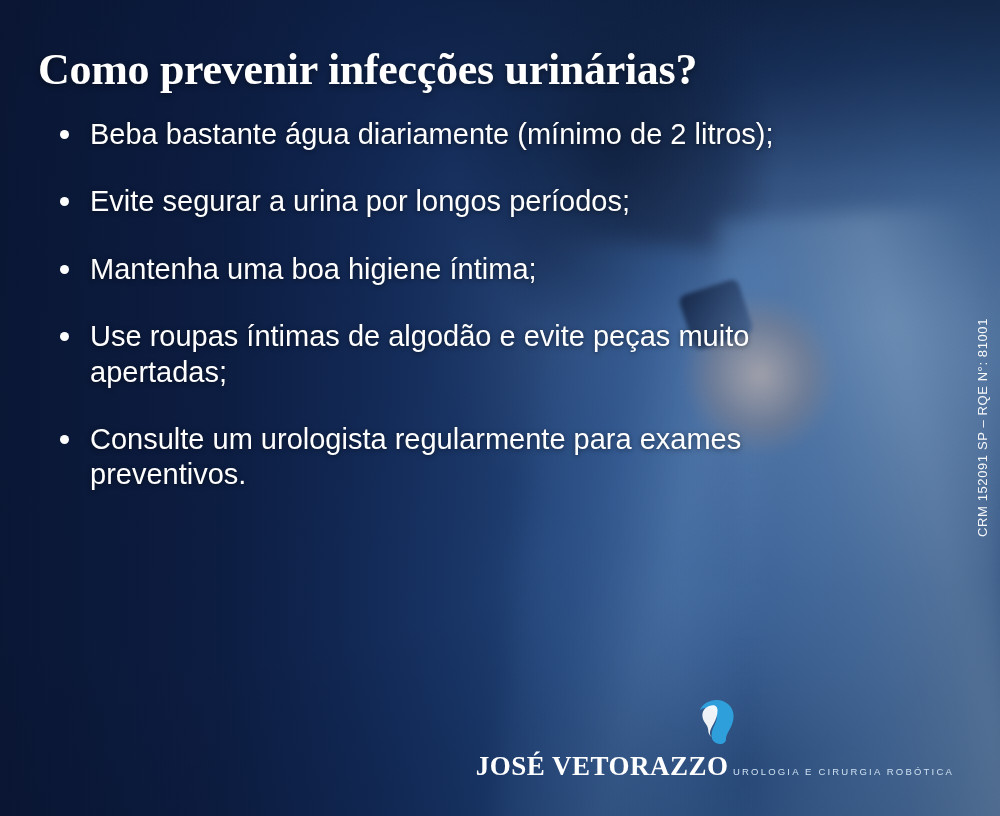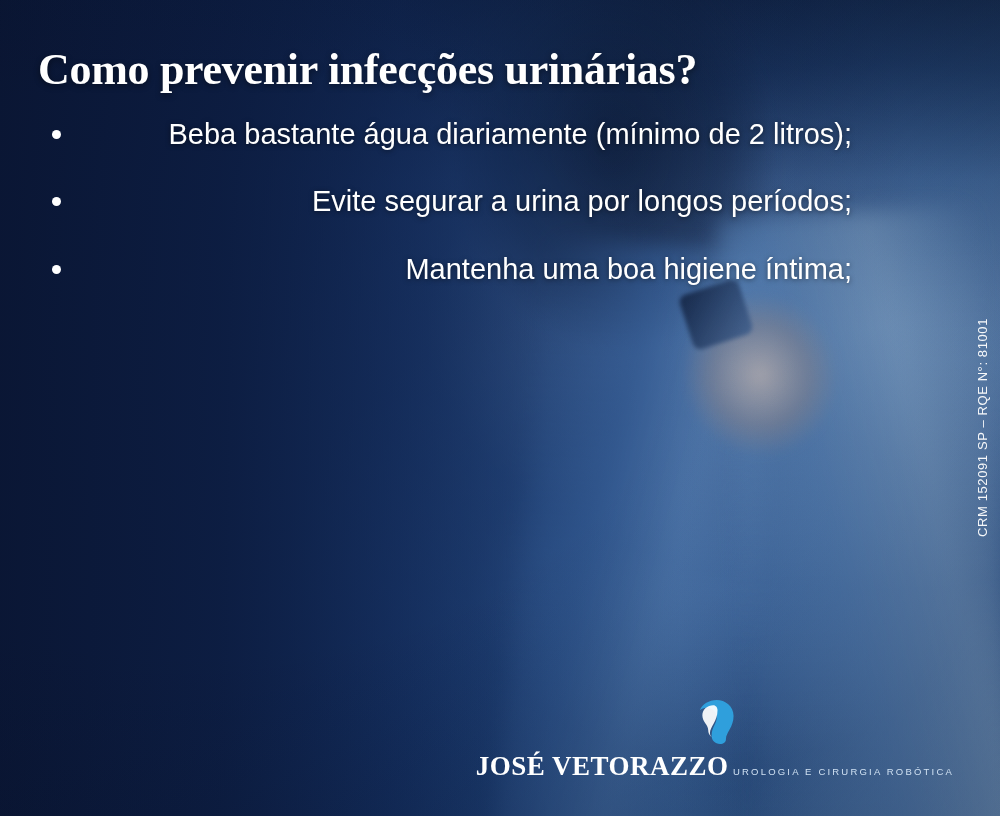--- a/index.html
+++ b/index.html
@@ -119,24 +119,23 @@
     font-family: "Liberation Serif", serif;
     font-weight: bold;
     font-size: 44px;
     letter-spacing: -0.3px;
     margin: 0 0 22px 0;
     text-shadow: 0 2px 6px rgba(0,0,0,0.45);
   }
 
   .tips {
     list-style: none;
-    margin: 4px;
+    margin: 12px;
     padding: 0;
     max-width: 810px;
-    text-align: right;
   }
   .tip {
     position: relative;
     color: #ffffff;
     font-size: 29px;
     line-height: 1.22;
     padding-left: 40px;
     margin-bottom: 32px;
     text-shadow: 0 1px 5px rgba(0,0,0,0.5);
   }
@@ -220,20 +219,28 @@
         <span>Beba bastante água diariamente (mínimo de 2 litros);</span>
       </li>
       <li class="tip">
         <span class="bullet"></span>
         <span>Evite segurar a urina por longos períodos;</span>
       </li>
       <li class="tip">
         <span class="bullet"></span>
         <span>Mantenha uma boa higiene íntima;</span>
       </li>
+      <li class="tip">
+        <span class="bullet"></span>
+        <span>Use roupas íntimas de algodão e evite peças muito apertadas;</span>
+      </li>
+      <li class="tip">
+        <span class="bullet"></span>
+        <span>Consulte um urologista regularmente para exames preventivos.</span>
+      </li>
     </ul>
 
   </div>
 
   <div class="credential">CRM 152091 SP – RQE N°: 81001</div>
 
   <div class="logo">
     <svg class="logo-mark" viewBox="0 0 64 64" aria-hidden="true">
       <path d="M34 6c10 0 20 7 20 19 0 13-9 20-9 27 0 4-3 6-7 6-6 0-10-4-10-10 0-10 6-14 6-21 0-8-6-12-12-12-3 0-6 1-8 3C17 11 25 6 34 6z" fill="#2f9fdc"></path>
       <path d="M30 12c-7 0-13 5-13 12 0 8 7 11 7 18 0 5 4 9 9 9-4 0-7-2-7-6 0-7 9-14 9-27 0-3-2-6-5-6z" fill="#ffffff" opacity="0.92"></path>

